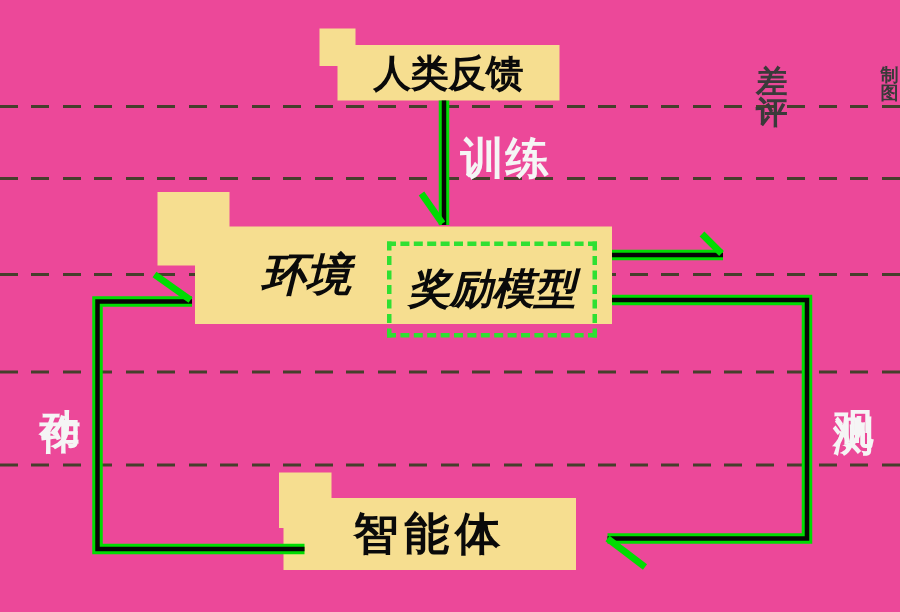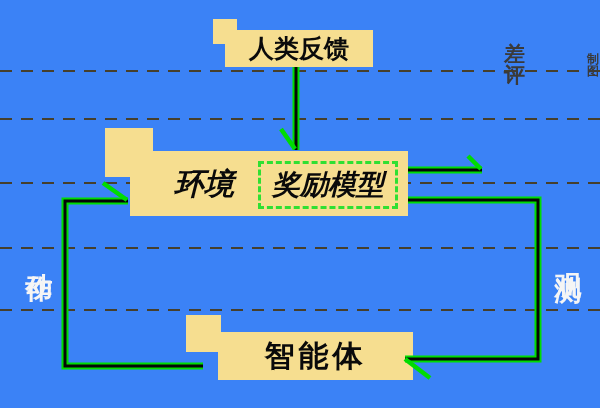--- a/index.html
+++ b/index.html
@@ -1,18 +1,18 @@
 <!DOCTYPE html>
 <html><head>
 <meta charset="utf-8">
 <style>
   html,body{margin:0;padding:0;background:#060606;}
   .stage{
     position:relative;width:600px;height:408px;overflow:hidden;
-    background:#3b82f6;
+    background:#ec4899;
     font-family:"DejaVu Sans","Liberation Sans",sans-serif;
   }
   
   .dash-row{
     position:absolute;left:0;width:600px;height:2px;
     background:repeating-linear-gradient(90deg,#463F2C 0 12px,transparent 12px 21px);
   }
   .dash-1{top:70px;} .dash-2{top:118px;} .dash-3{top:182px;}
   .dash-4{top:247px;} .dash-5{top:309px;}
 
@@ -24,47 +24,47 @@
   }
   .ysquare{position:absolute;background:#F6DE90;}
 
   .box-human{left:225px;top:30px;width:148px;height:37px;font-size:25px;}
   .sq-human{left:213px;top:19px;width:24px;height:25px;}
 
   .box-env{left:130px;top:151px;width:278px;height:65px;justify-content:flex-start;font-style:italic;}
   .sq-env{left:105px;top:128px;width:48px;height:49px;}
   .env-label{position:absolute;left:44px;top:50%;transform:translateY(-50%);font-size:30px;font-weight:700;}
   .reward-model{
-    position:absolute;left:128px;top:10px;width:140px;height:48px;
+    position:absolute;left:128px;top:10px;width:140px;height:64px;
     border:3px dashed #2FE032;box-sizing:border-box;
     display:flex;align-items:center;justify-content:center;
     font-size:28px;font-weight:700;color:#0A0A0A;
   }
 
-  .box-agent{left:218px;top:332px;width:195px;height:48px;font-size:30px;letter-spacing:4px;}
+  .box-agent{left:189px;top:332px;width:195px;height:48px;font-size:30px;letter-spacing:4px;}
   .sq-agent{left:186px;top:315px;width:35px;height:37px;}
 
   
   .arrows{position:absolute;left:0;top:0;}
 
   
   .elabel{
     position:absolute;color:#F5F5F5;font-weight:600;font-size:29px;
     letter-spacing:1px;white-space:nowrap;
   }
   .lbl-train{left:307px;top:86px;}
   .lbl-reward{left:487px;top:152px;}
   .vert{writing-mode:vertical-rl;text-orientation:upright;font-size:27px;letter-spacing:3px;}
   .lbl-action{left:21px;top:251px;}
   .lbl-obs{left:550px;top:252px;}
 
   
   .watermark{
     position:absolute;left:504px;top:44px;color:#3A3A3A;
-    display:flex;align-items:center;gap:15px;line-height:1;
+    display:flex;align-items:flex-start;gap:15px;line-height:1;
   }
   .wm-brand{font-size:21px;font-weight:900;letter-spacing:1px;}
   .wm-suffix{font-size:12px;font-weight:600;padding-bottom:1px;margin-left:44px;}
 </style>
 </head>
 <body>
 
 <div class="stage">
 
   <div class="dash-row dash-1"></div>
@@ -112,20 +112,21 @@
       <path d="M405,359 L430,378" stroke="#00DC02" stroke-width="4.5" fill="none"></path>
     </g>
 
     <g>
       <path d="M203,366 L65,366 L65,201 L128,201" stroke="#00DC02" stroke-width="7" fill="none"></path>
       <path d="M203,366 L65,366 L65,201 L128,201" stroke="#060606" stroke-width="3" fill="none"></path>
       <path d="M103,183 L127,200" stroke="#00DC02" stroke-width="4.5" fill="none"></path>
     </g>
   </svg>
 
+  <div class="elabel lbl-train">训练</div>
   <div class="elabel vert lbl-action">动作</div>
   <div class="elabel vert lbl-obs">观测</div>
 
   <div class="watermark">
     <span class="wm-brand">差评</span>
     <span class="wm-suffix">制图</span>
   </div>
 
 </div>
 

